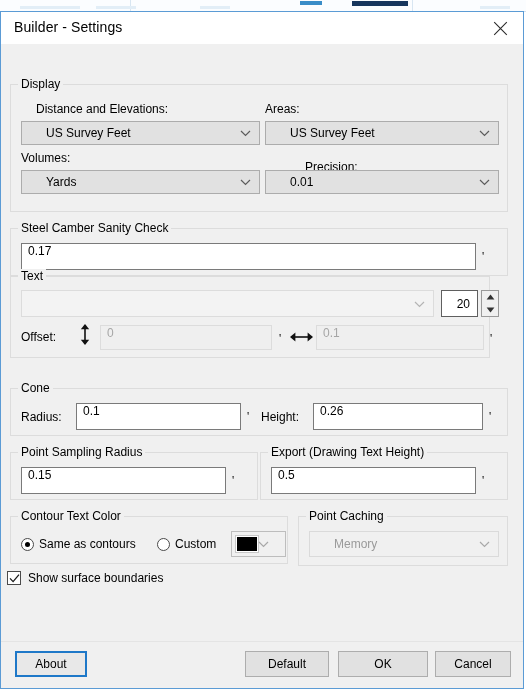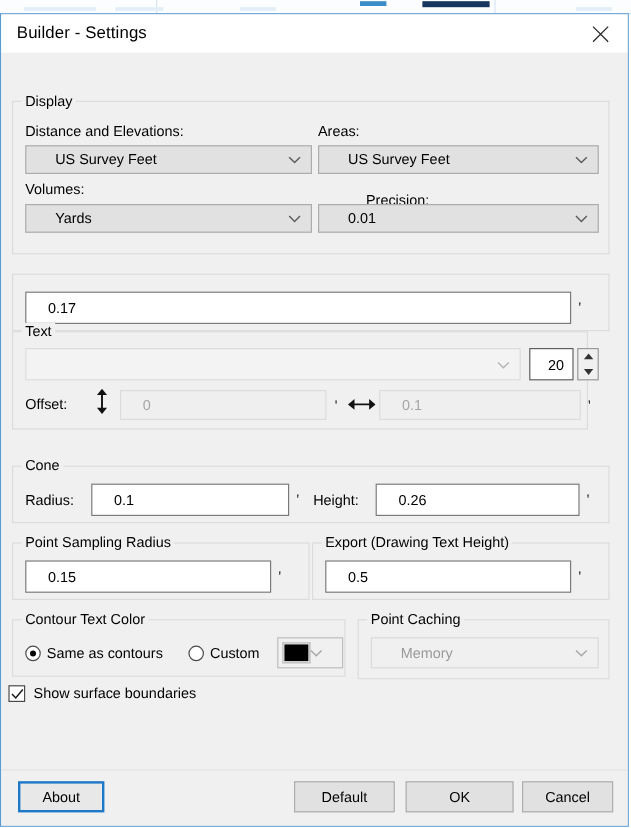--- a/index.html
+++ b/index.html
@@ -156,22 +156,22 @@
 
   
   .txt {
     position: absolute;
     box-sizing: border-box;
     background: #ffffff;
     border: 1px solid #7a7a7a;
     font-size: 12px;
     color: #000;
     display: flex;
-    align-items: center;
-    padding-left: 18px;
+    align-items: flex-start;
+    padding-left: 6px;
     cursor: text;
   }
   .txt.disabled {
     background: #efefef;
     border: 1px solid #dcdcdc;
     color: #a6a6a6;
   }
 
   
   .prime {
@@ -323,21 +323,21 @@
         <path d="M1.2 1.2 L13.8 13.8 M13.8 1.2 L1.2 13.8" stroke="#2b2b2b" stroke-width="1.1" fill="none"></path>
       </svg>
     </div>
   </div>
 
   <div class="content">
 
     <div class="grp" style="left:9px; top:40px; width:498px; height:128px;">
       <span class="grp-title">Display</span>
 
-      <span class="lbl" style="left:10px; top:17px;">Distance and Elevations:</span>
+      <span class="lbl" style="left:25px; top:17px;">Distance and Elevations:</span>
       <div class="combo" style="left:10px; top:36px; width:239px; height:24px;">
         <span>US Survey Feet</span>
         <span class="chev">
           <svg width="11" height="7" viewBox="0 0 11 7">
               <path d="M1 1 L5.5 5.5 L10 1" stroke="#5c5c5c" stroke-width="1.2" fill="none"></path>
             </svg>
         </span>
       </div>
 
       <span class="lbl" style="left:254px; top:17px;">Areas:</span>
@@ -365,20 +365,21 @@
         <span>0.01</span>
         <span class="chev">
           <svg width="11" height="7" viewBox="0 0 11 7">
               <path d="M1 1 L5.5 5.5 L10 1" stroke="#5c5c5c" stroke-width="1.2" fill="none"></path>
             </svg>
         </span>
       </div>
     </div>
 
     <div class="grp" style="left:9px; top:184px; width:498px; height:48px;">
+      <span class="grp-title">Steel Camber Sanity Check</span>
       <div class="txt" style="left:10px; top:14px; width:455px; height:27px;">
         <span>0.17</span>
       </div>
       <span class="prime" style="left:471px; top:20px;">'</span>
     </div>
 
     <div class="grp" style="left:9px; top:232px; width:480px; height:82px;">
       <span class="grp-title">Text</span>
 
       <div class="combo empty-disabled" style="left:10px; top:13px; width:413px; height:27px;">

